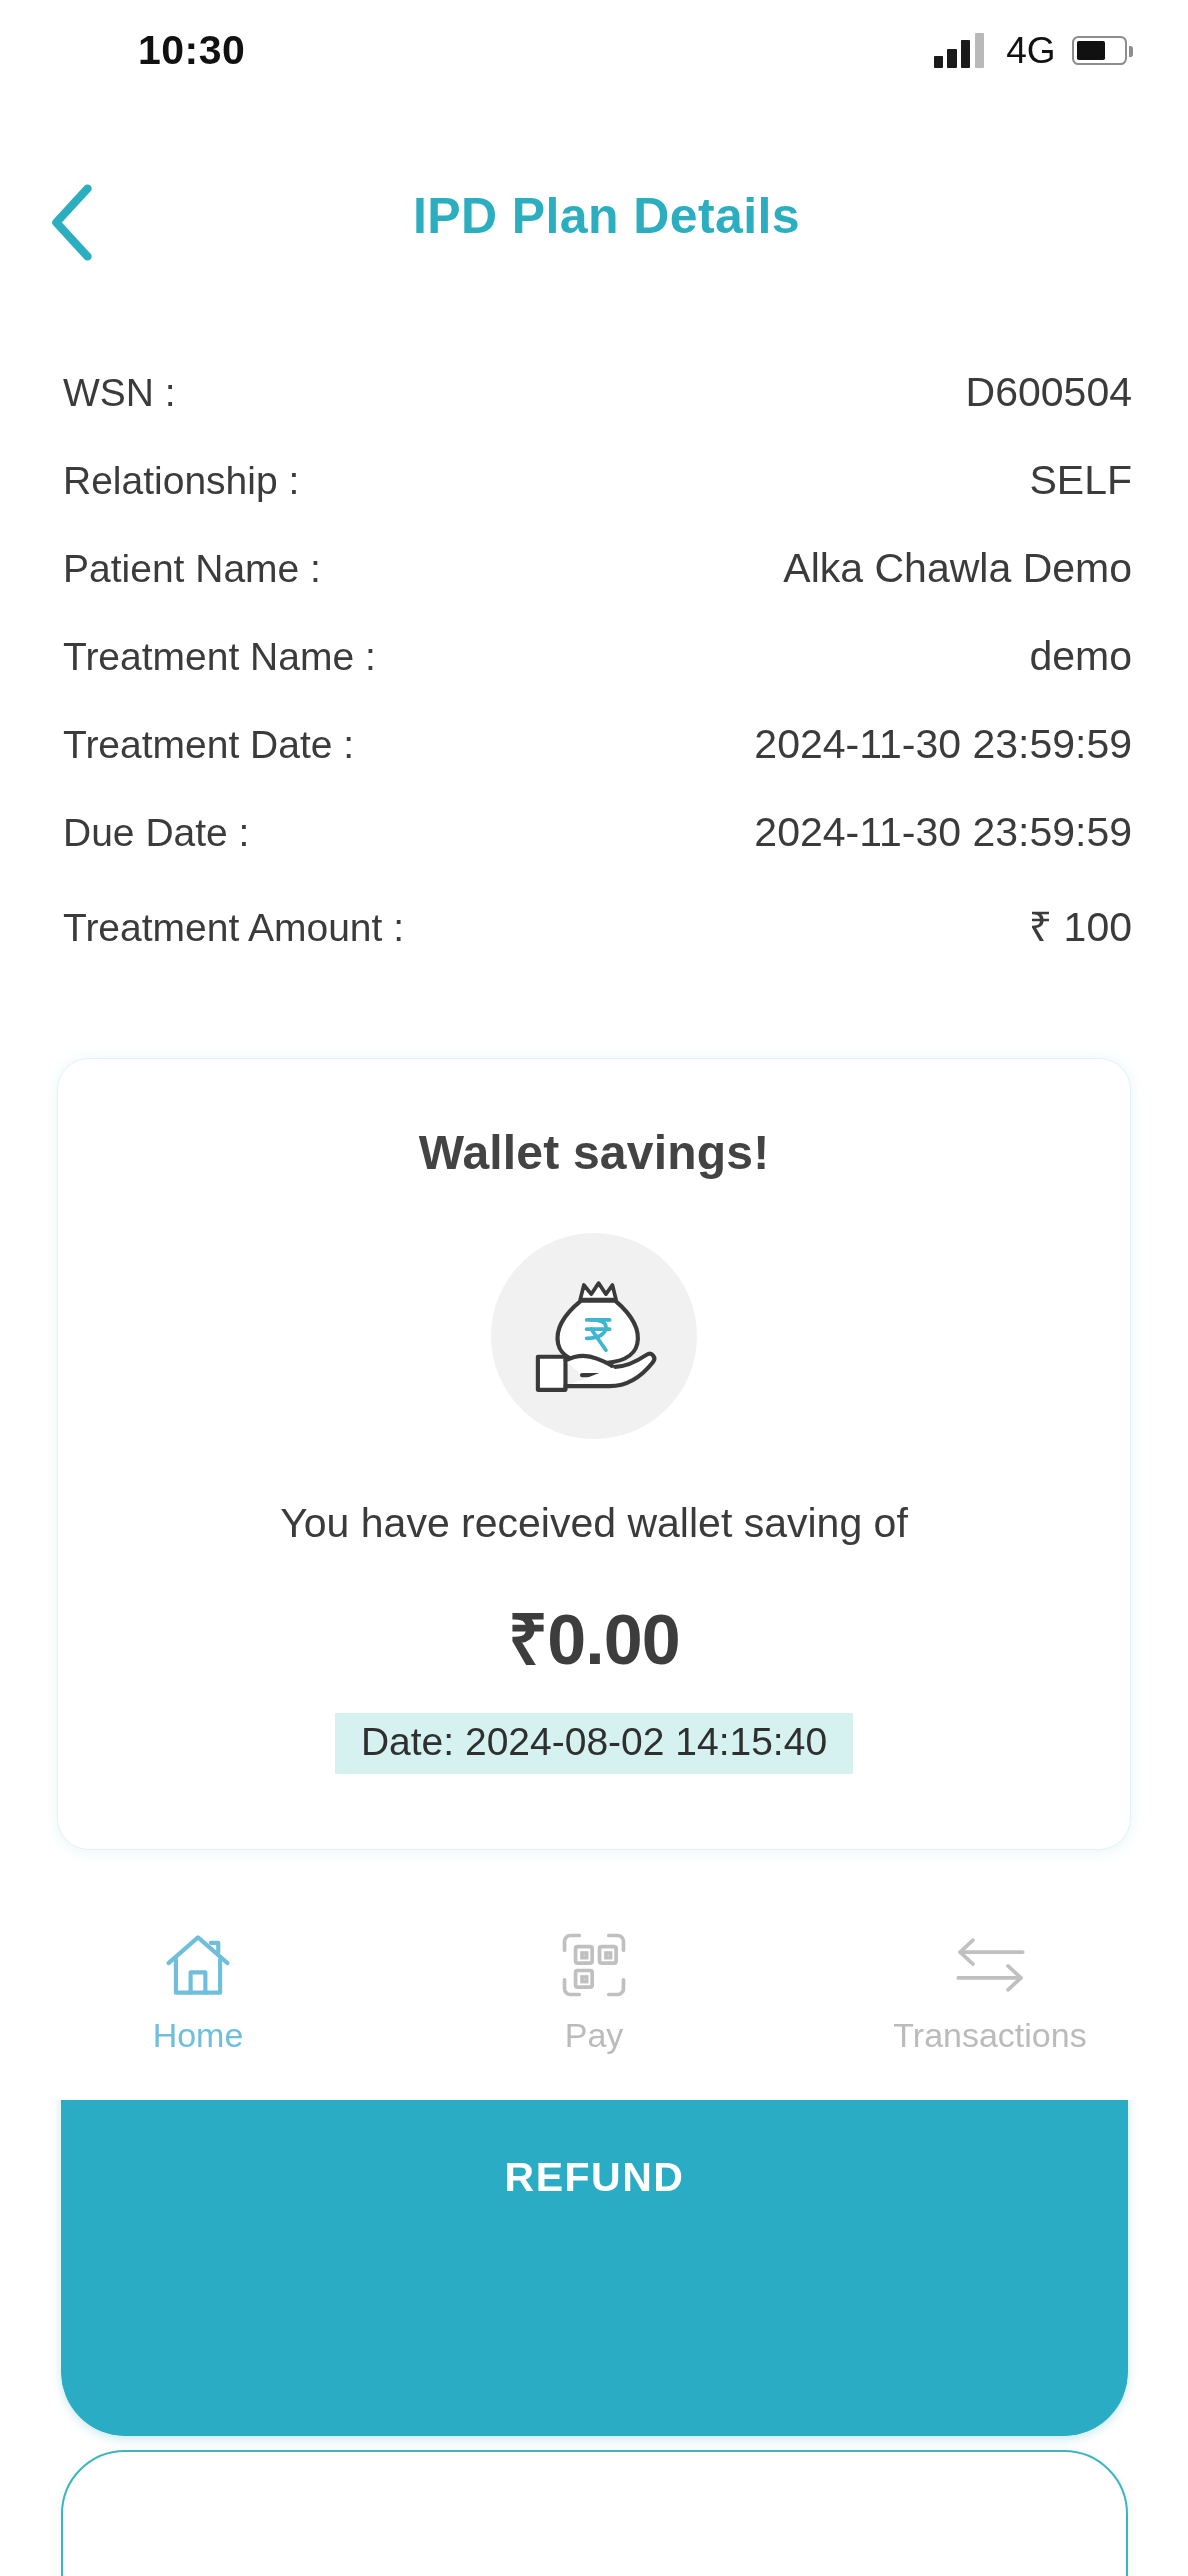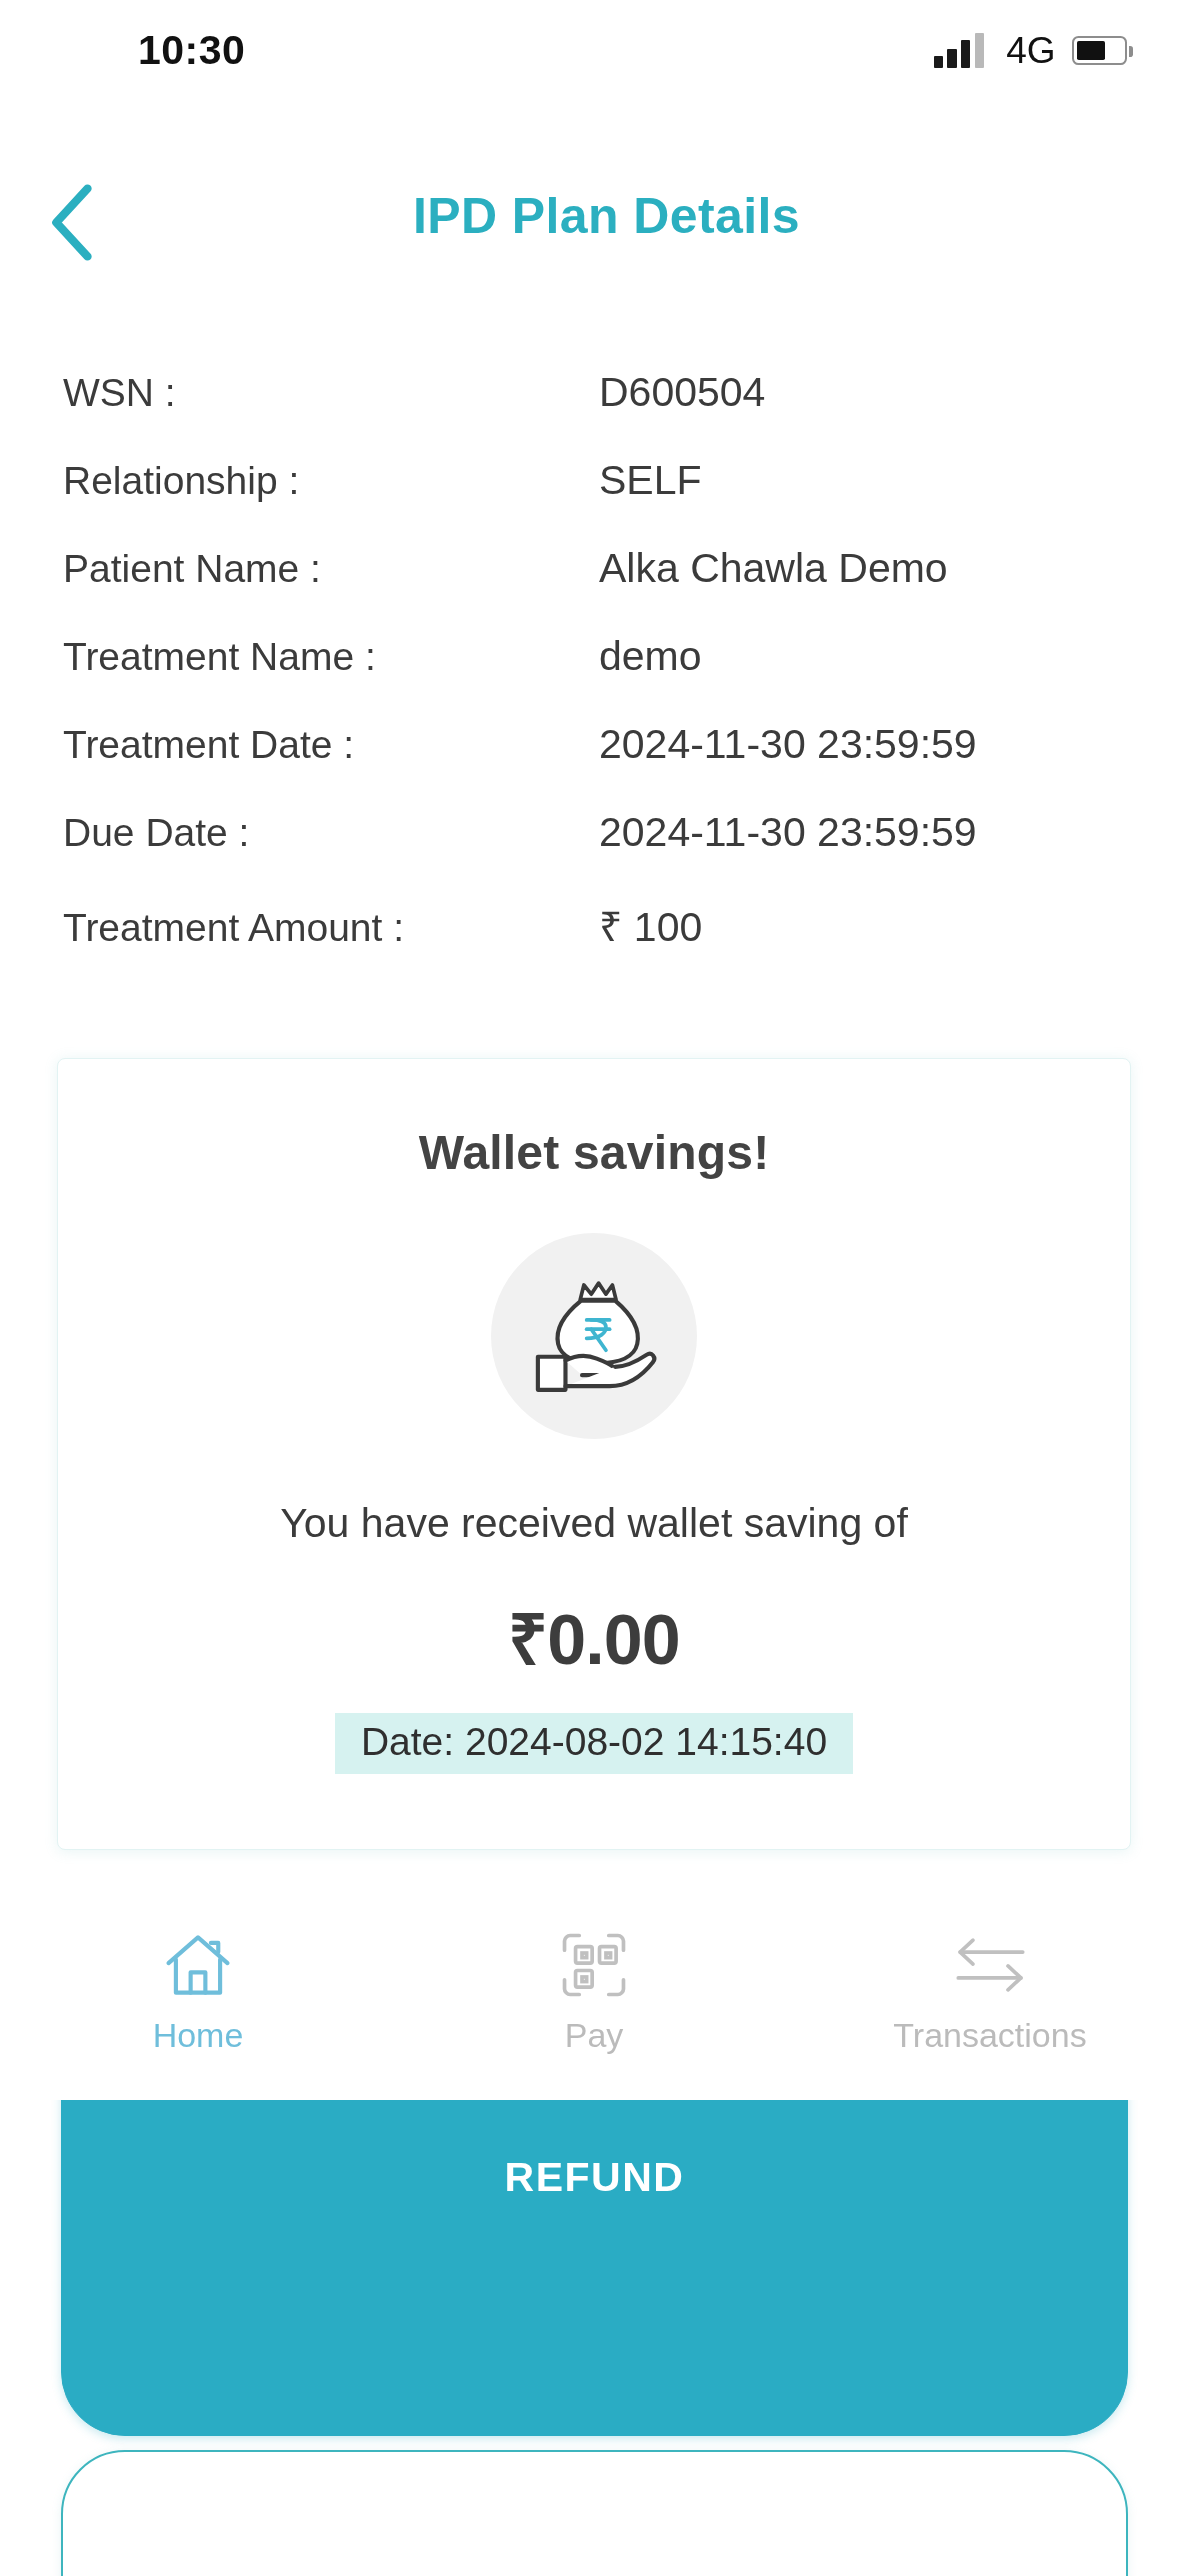--- a/index.html
+++ b/index.html
@@ -125,20 +125,21 @@
   .details {
     position: absolute;
     top: 369px;
     left: 63px;
     width: 1069px;
   }
   .detail-row {
     display: flex;
     align-items: baseline;
     height: 88px;
+    justify-content: space-between;
   }
   .detail-label {
     width: 536px;
     flex: 0 0 536px;
     font-size: 39px;
     color: #3b3b3b;
     font-weight: 400;
   }
   .detail-value {
     font-size: 41px;
@@ -149,21 +150,21 @@
 
   
   .wallet-card {
     position: absolute;
     left: 57px;
     top: 1058px;
     width: 1074px;
     height: 792px;
     background: #ffffff;
     border: 1.8px solid #E2F3F3;
-    border-radius: 8px;
+    border-radius: 32px;
     box-shadow: 0 1.8px 13px rgba(120, 190, 195, 0.16);
     display: flex;
     flex-direction: column;
     align-items: center;
   }
   .wallet-title {
     margin-top: 66px;
     font-size: 48px;
     font-weight: 600;
     color: #434343;

